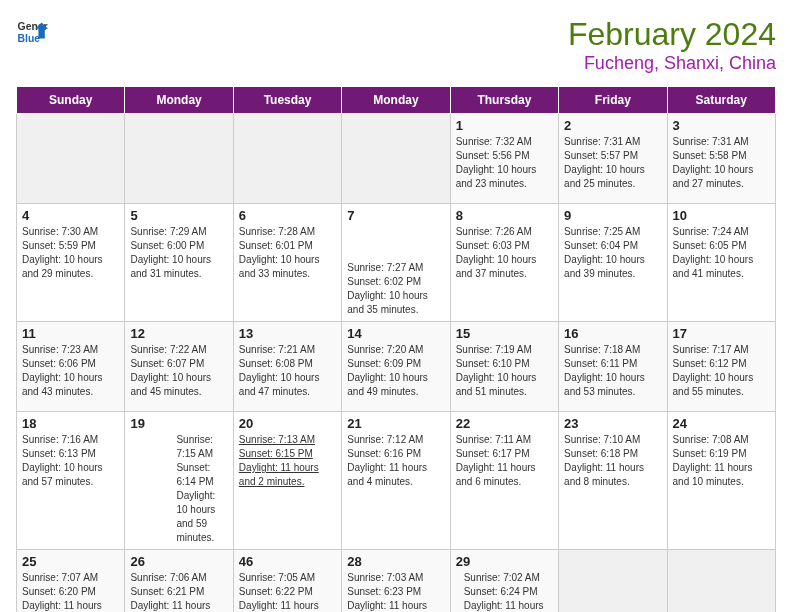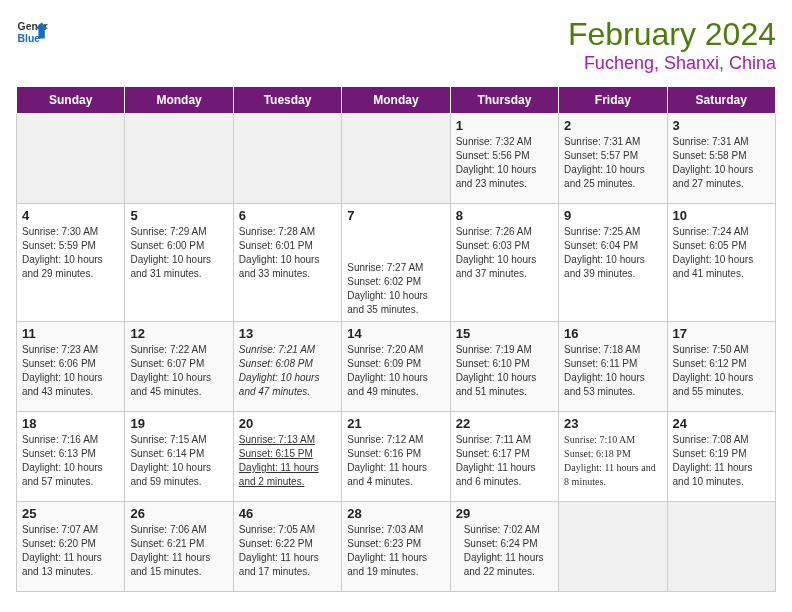--- a/index.html
+++ b/index.html
@@ -185,21 +185,21 @@
 Daylight: 10 hours and 43 minutes.</div>
         </td>
         <td>
           <span class="day-num">12</span>
           <div class="day-info" style="white-space: pre-line;">Sunrise: 7:22 AM
 Sunset: 6:07 PM
 Daylight: 10 hours and 45 minutes.</div>
         </td>
         <td>
           <span class="day-num">13</span>
-          <div class="day-info" style="white-space: pre-line; font-style: italic;">Sunrise: 7:21 AM
+          <div class="day-info" style="white-space: pre-line;">Sunrise: 7:21 AM
 Sunset: 6:08 PM
 Daylight: 10 hours and 47 minutes.</div>
         </td>
         <td>
           <span class="day-num">14</span>
           <div class="day-info" style="white-space: pre-line;">Sunrise: 7:20 AM
 Sunset: 6:09 PM
 Daylight: 10 hours and 49 minutes.</div>
         </td>
         <td>
@@ -209,35 +209,35 @@
 Daylight: 10 hours and 51 minutes.</div>
         </td>
         <td>
           <span class="day-num">16</span>
           <div class="day-info" style="white-space: pre-line;">Sunrise: 7:18 AM
 Sunset: 6:11 PM
 Daylight: 10 hours and 53 minutes.</div>
         </td>
         <td>
           <span class="day-num">17</span>
-          <div class="day-info" style="white-space: pre-line;">Sunrise: 7:50 AM
+          <div class="day-info" style="white-space: pre-line;">Sunrise: 7:17 AM
 Sunset: 6:12 PM
 Daylight: 10 hours and 55 minutes.</div>
         </td>
       </tr>
       <tr>
         <td>
           <span class="day-num">18</span>
           <div class="day-info" style="white-space: pre-line;">Sunrise: 7:16 AM
 Sunset: 6:13 PM
 Daylight: 10 hours and 57 minutes.</div>
         </td>
         <td>
           <span class="day-num">19</span>
-          <div class="day-info" style="white-space: pre-line;">Sunrise: 7:15 AM
+          <div class="day-info" style="white-space: pre-line; margin-left: 46px;">Sunrise: 7:15 AM
 Sunset: 6:14 PM
 Daylight: 10 hours and 59 minutes.</div>
         </td>
         <td>
           <span class="day-num">20</span>
           <div class="day-info" style="white-space: pre-line; text-decoration: underline;">Sunrise: 7:13 AM
 Sunset: 6:15 PM
 Daylight: 11 hours and 2 minutes.</div>
         </td>
         <td>
@@ -247,21 +247,21 @@
 Daylight: 11 hours and 4 minutes.</div>
         </td>
         <td>
           <span class="day-num">22</span>
           <div class="day-info" style="white-space: pre-line;">Sunrise: 7:11 AM
 Sunset: 6:17 PM
 Daylight: 11 hours and 6 minutes.</div>
         </td>
         <td>
           <span class="day-num">23</span>
-          <div class="day-info" style="white-space: pre-line; font-family: Liberation Serif, serif;">Sunrise: 7:10 AM
+          <div class="day-info" style="white-space: pre-line;">Sunrise: 7:10 AM
 Sunset: 6:18 PM
 Daylight: 11 hours and 8 minutes.</div>
         </td>
         <td>
           <span class="day-num">24</span>
           <div class="day-info" style="white-space: pre-line;">Sunrise: 7:08 AM
 Sunset: 6:19 PM
 Daylight: 11 hours and 10 minutes.</div>
         </td>
       </tr>

